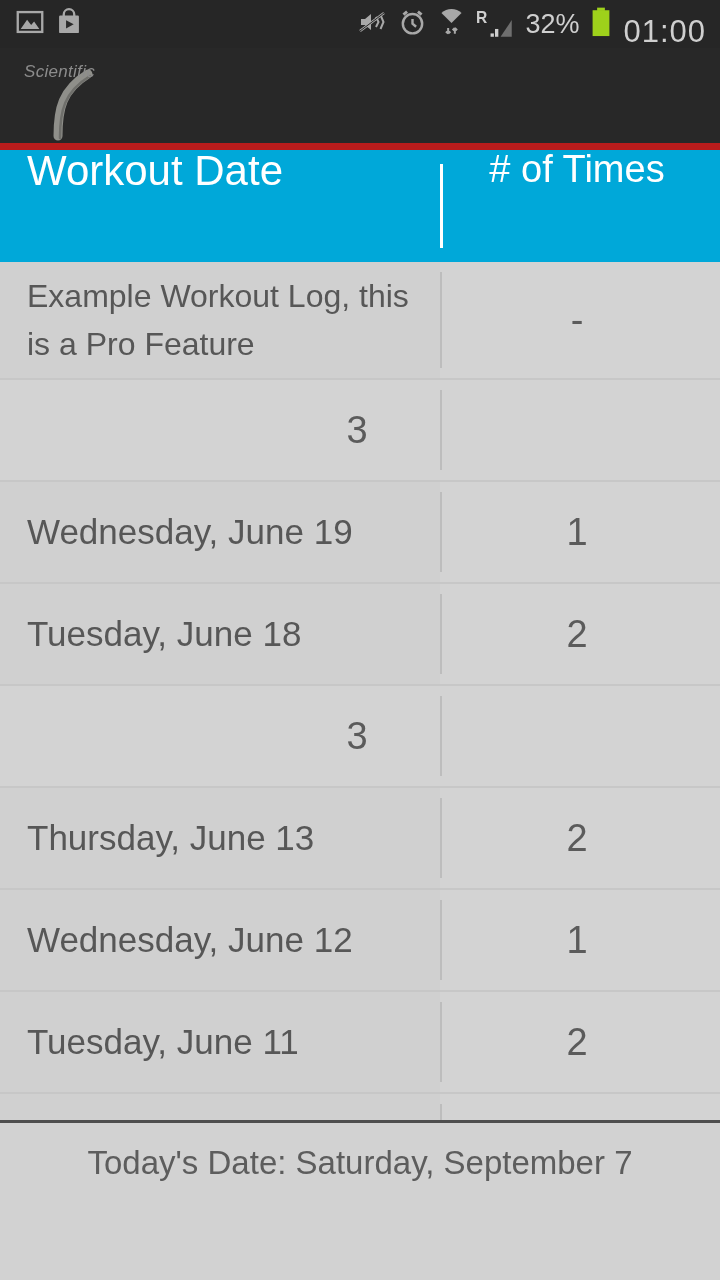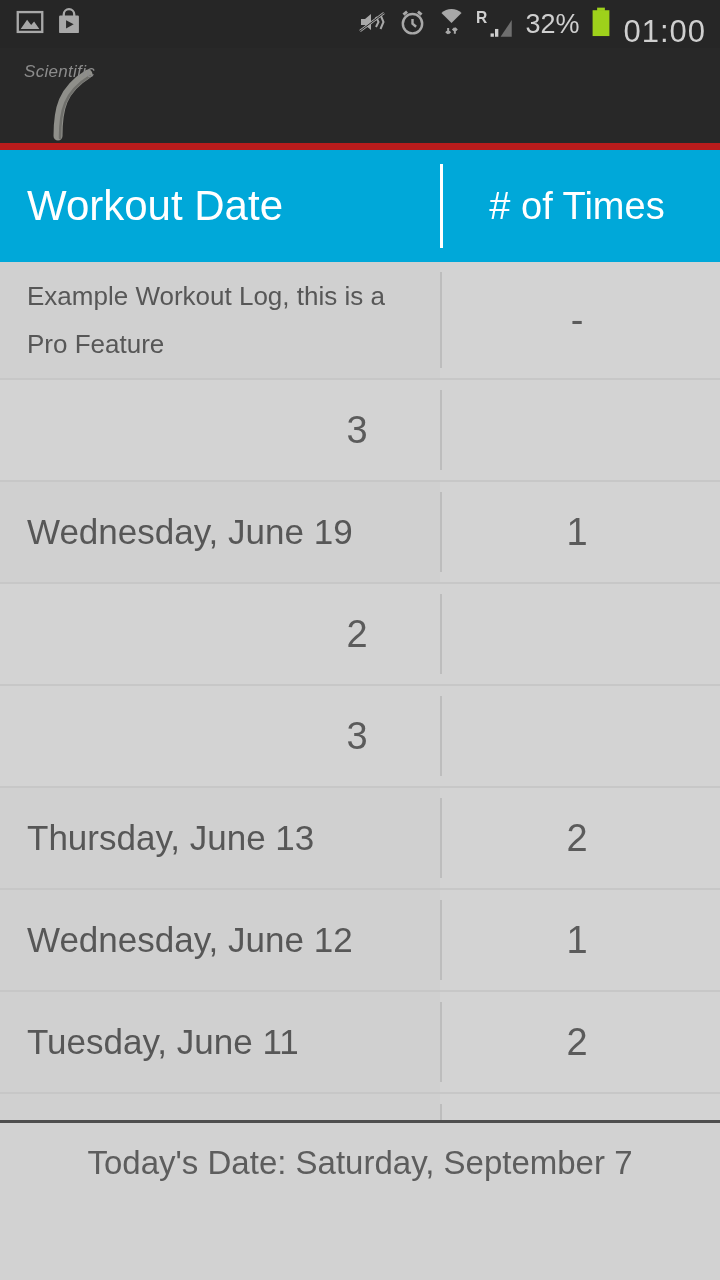--- a/index.html
+++ b/index.html
@@ -47,21 +47,21 @@
     color:#8c8c8c; font-size:17px; font-style:italic;
     font-family:"Liberation Sans", sans-serif;
     letter-spacing:0.3px;
   }
 
   
   .thead {
     height:112px;
     background:#00a8d9;
     display:flex;
-    align-items:center;
+    align-items:flex-start;
     position:relative;
   }
   .thead .col-date {
     width:440px;
     padding-left:27px;
     color:#ffffff;
     font-size:42px;
     font-weight:normal;
     line-height:1;
   }
@@ -117,21 +117,21 @@
     line-height:1;
     padding-right:6px;
   }
   .row .rdivider {
     position:absolute;
     left:440px; top:10px; bottom:10px;
     width:2px;
     background:#bdbdbd;
   }
   .row.tall { min-height:118px; }
-  .row.tall .cell-date { font-size:26px; line-height:48px; }
+  .row.tall .cell-date { font-size:32px; line-height:48px; }
   .row.clipped { border-bottom:none; }
 
   
   .footer {
     position:absolute;
     left:0; right:0; bottom:0;
     height:160px;
     background:#d2d2d2;
     border-top:3px solid #4e4e4e;
     text-align:center;
@@ -243,20 +243,21 @@
     <div class="cell-times">3</div>
   </div>
 
   <div class="row">
     <div class="cell-date">Wednesday, June 19</div>
     <div class="rdivider"></div>
     <div class="cell-times">1</div>
   </div>
 
   <div class="row">
+    <div class="cell-date">Tuesday, June 18</div>
     <div class="rdivider"></div>
     <div class="cell-times">2</div>
   </div>
 
   <div class="row">
     <div class="rdivider"></div>
     <div class="cell-times">3</div>
   </div>
 
   <div class="row">

